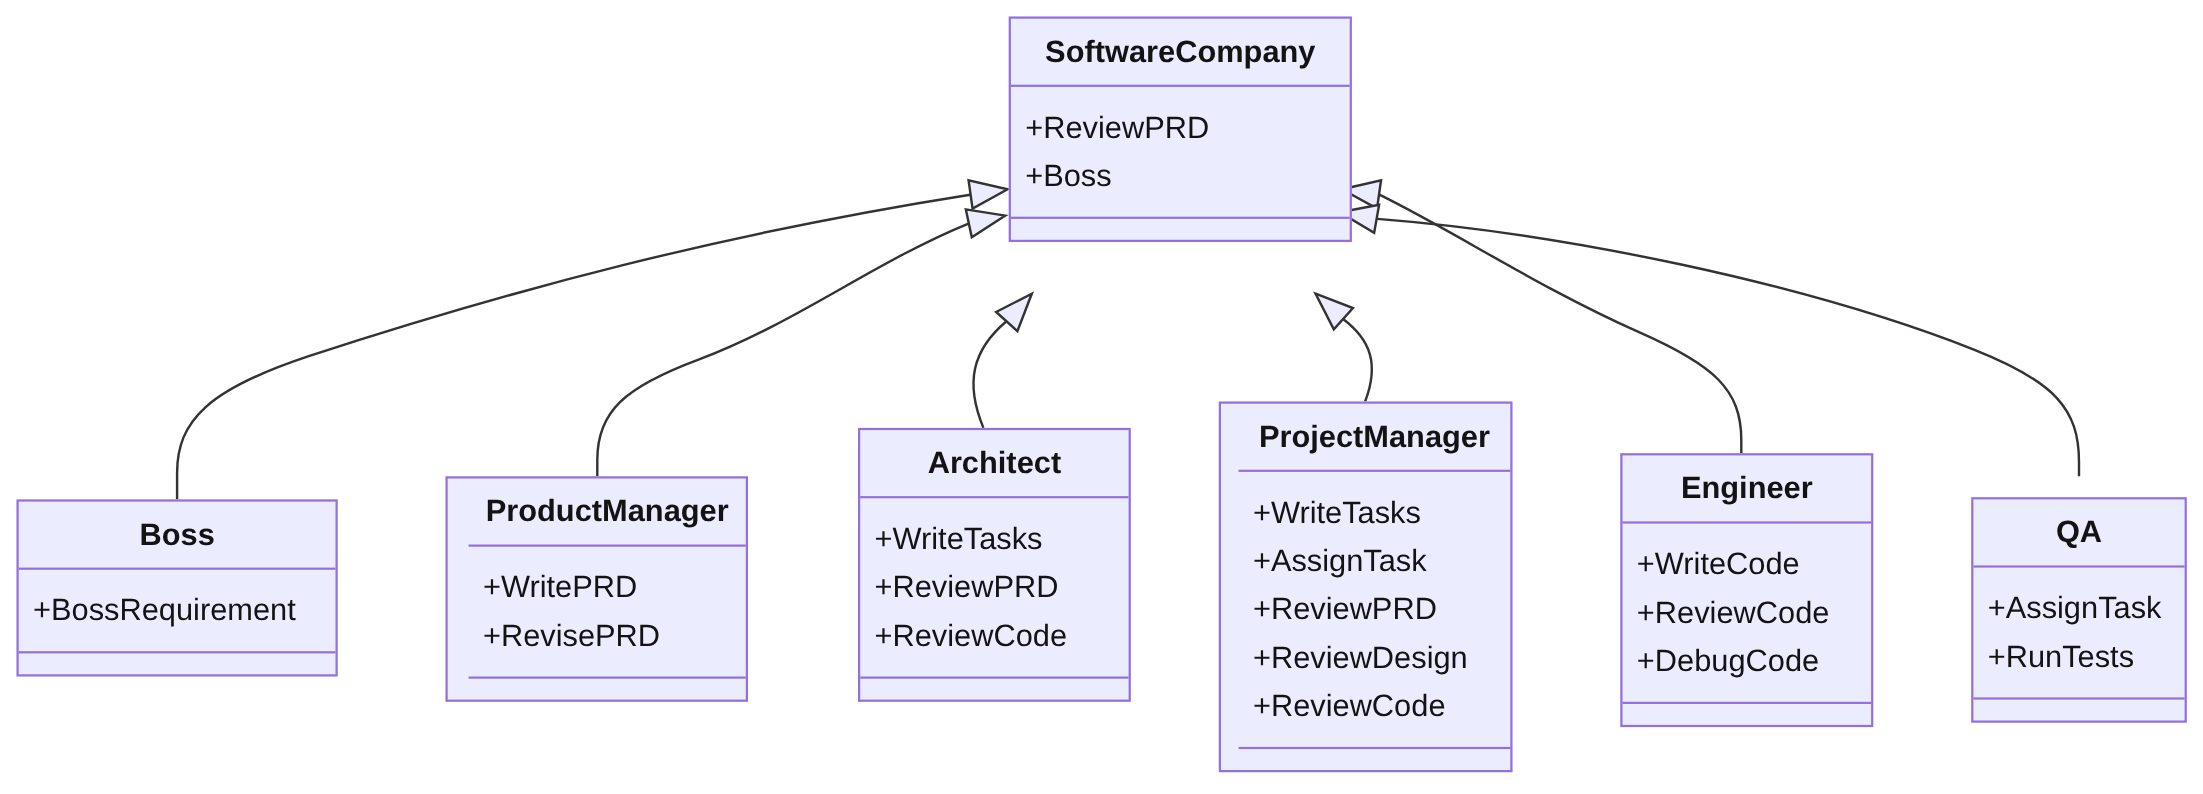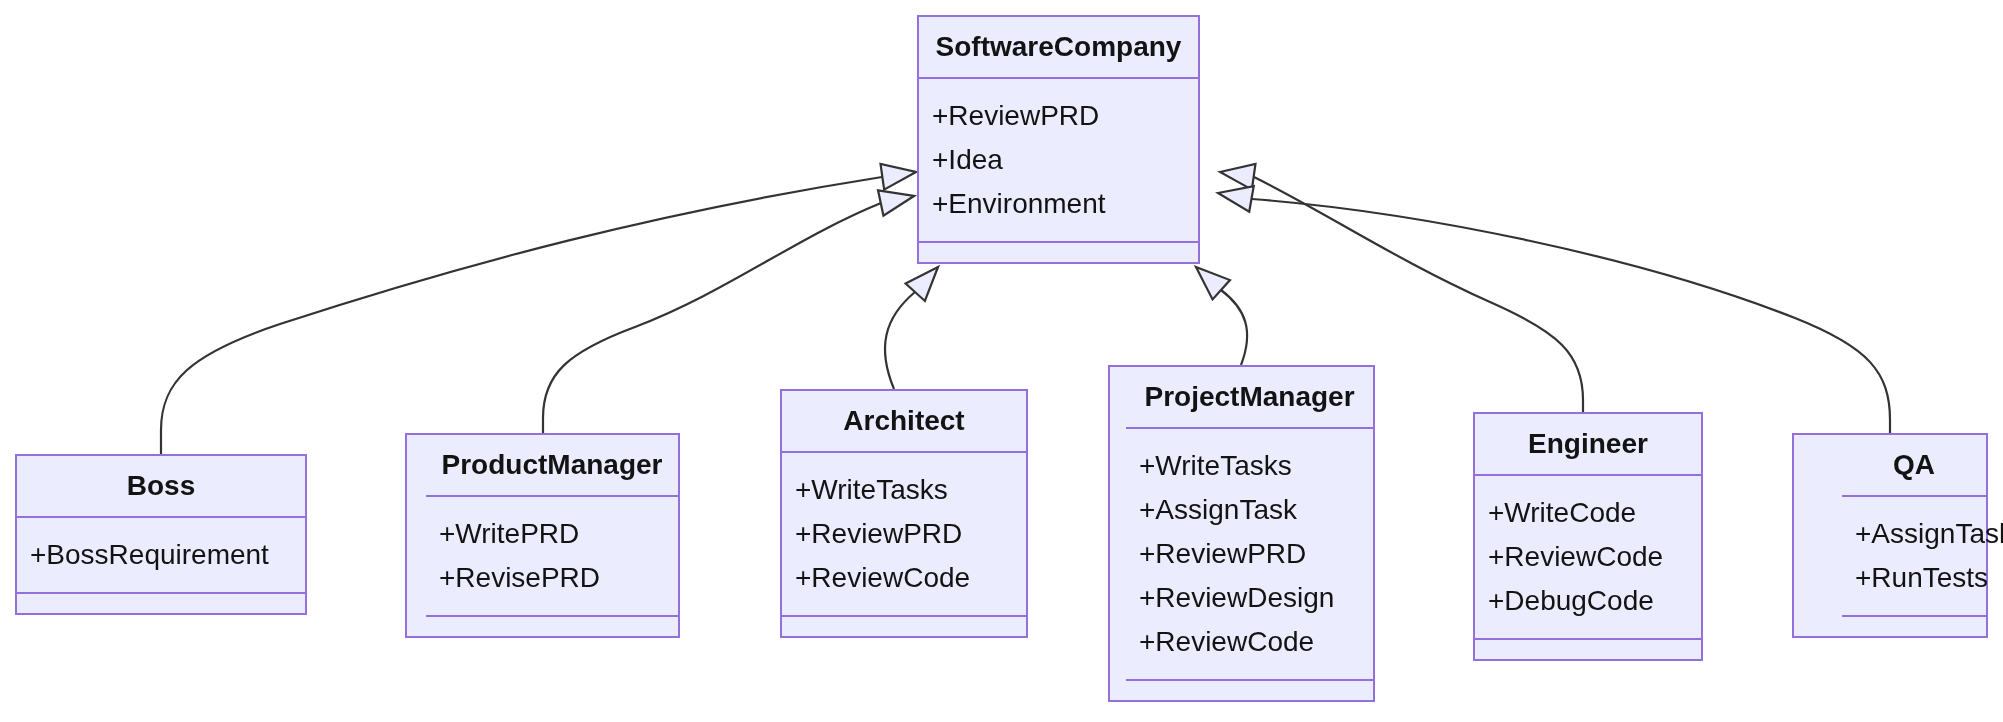--- a/index.html
+++ b/index.html
@@ -75,26 +75,25 @@
       <polygon points="914,196 883.4458335556815,215.78491629734327 878.0401295944198,190.35307867826435" class="arrowhead"></polygon>
       <path d="M894 389 C877 348 884 318 915 292" class="edge"></path>
       <polygon points="938,267 924.9104421150049,300.96562194889657 905.5886766525927,283.56822618356625" class="arrowhead"></polygon>
       <path d="M1241 365 C1254 331 1246 309 1221 290" class="edge"></path>
       <polygon points="1196,267 1229.9656219488966,280.08955788499503 1212.5682261835664,299.4113233474073" class="arrowhead"></polygon>
       <path d="M1583 412 L1583 400 C1583 354 1558 332 1490 302 C1398 261 1325 212 1254 177" class="edge"></path>
       <polygon points="1220,172 1255.4783646496942,163.85840053900182 1251.8598640247326,189.60537032628264" class="arrowhead"></polygon>
       <path d="M1890 433 L1890 420 C1890 372 1868 347 1795 318 C1640 257 1420 212 1252 199" class="edge"></path>
       <polygon points="1218,193 1253.740889912085,186.10153725151693 1249.2260372927449,211.70653882983433" class="arrowhead"></polygon>
     </svg>
-<div class="cls" style="left: 917px; top: 15px; width: 283px;">
+<div class="cls" style="left: 917px; top: 15px; width: 312px;">
       <div class="cls-title">SoftwareCompany</div>
       <div class="cls-attrs">
         <div class="cls-member">+ReviewPRD</div>
-        <div class="cls-member">+Idea</div>
-        <div class="cls-member">+Environment</div>
+        <div class="cls-member">+Boss</div>
       </div>
       <div class="cls-methods"></div>
     </div>
     <div class="cls" style="left: 15px; top: 454px; width: 292px;">
       <div class="cls-title">Boss</div>
       <div class="cls-attrs">
         <div class="cls-member">+BossRequirement</div>
       </div>
       <div class="cls-methods"></div>
     </div>
@@ -128,21 +127,21 @@
     </div>
     <div class="cls" style="left: 1473px; top: 412px; width: 230px;">
       <div class="cls-title">Engineer</div>
       <div class="cls-attrs">
         <div class="cls-member">+WriteCode</div>
         <div class="cls-member">+ReviewCode</div>
         <div class="cls-member">+DebugCode</div>
       </div>
       <div class="cls-methods"></div>
     </div>
-    <div class="cls" style="left: 1792px; top: 433px; width: 196px; padding-left: 48px;">
+    <div class="cls" style="left: 1792px; top: 452px; width: 196px;">
       <div class="cls-title">QA</div>
       <div class="cls-attrs">
         <div class="cls-member">+AssignTask</div>
         <div class="cls-member">+RunTests</div>
       </div>
       <div class="cls-methods"></div>
     </div>
   </div>
 
 </body></html>

